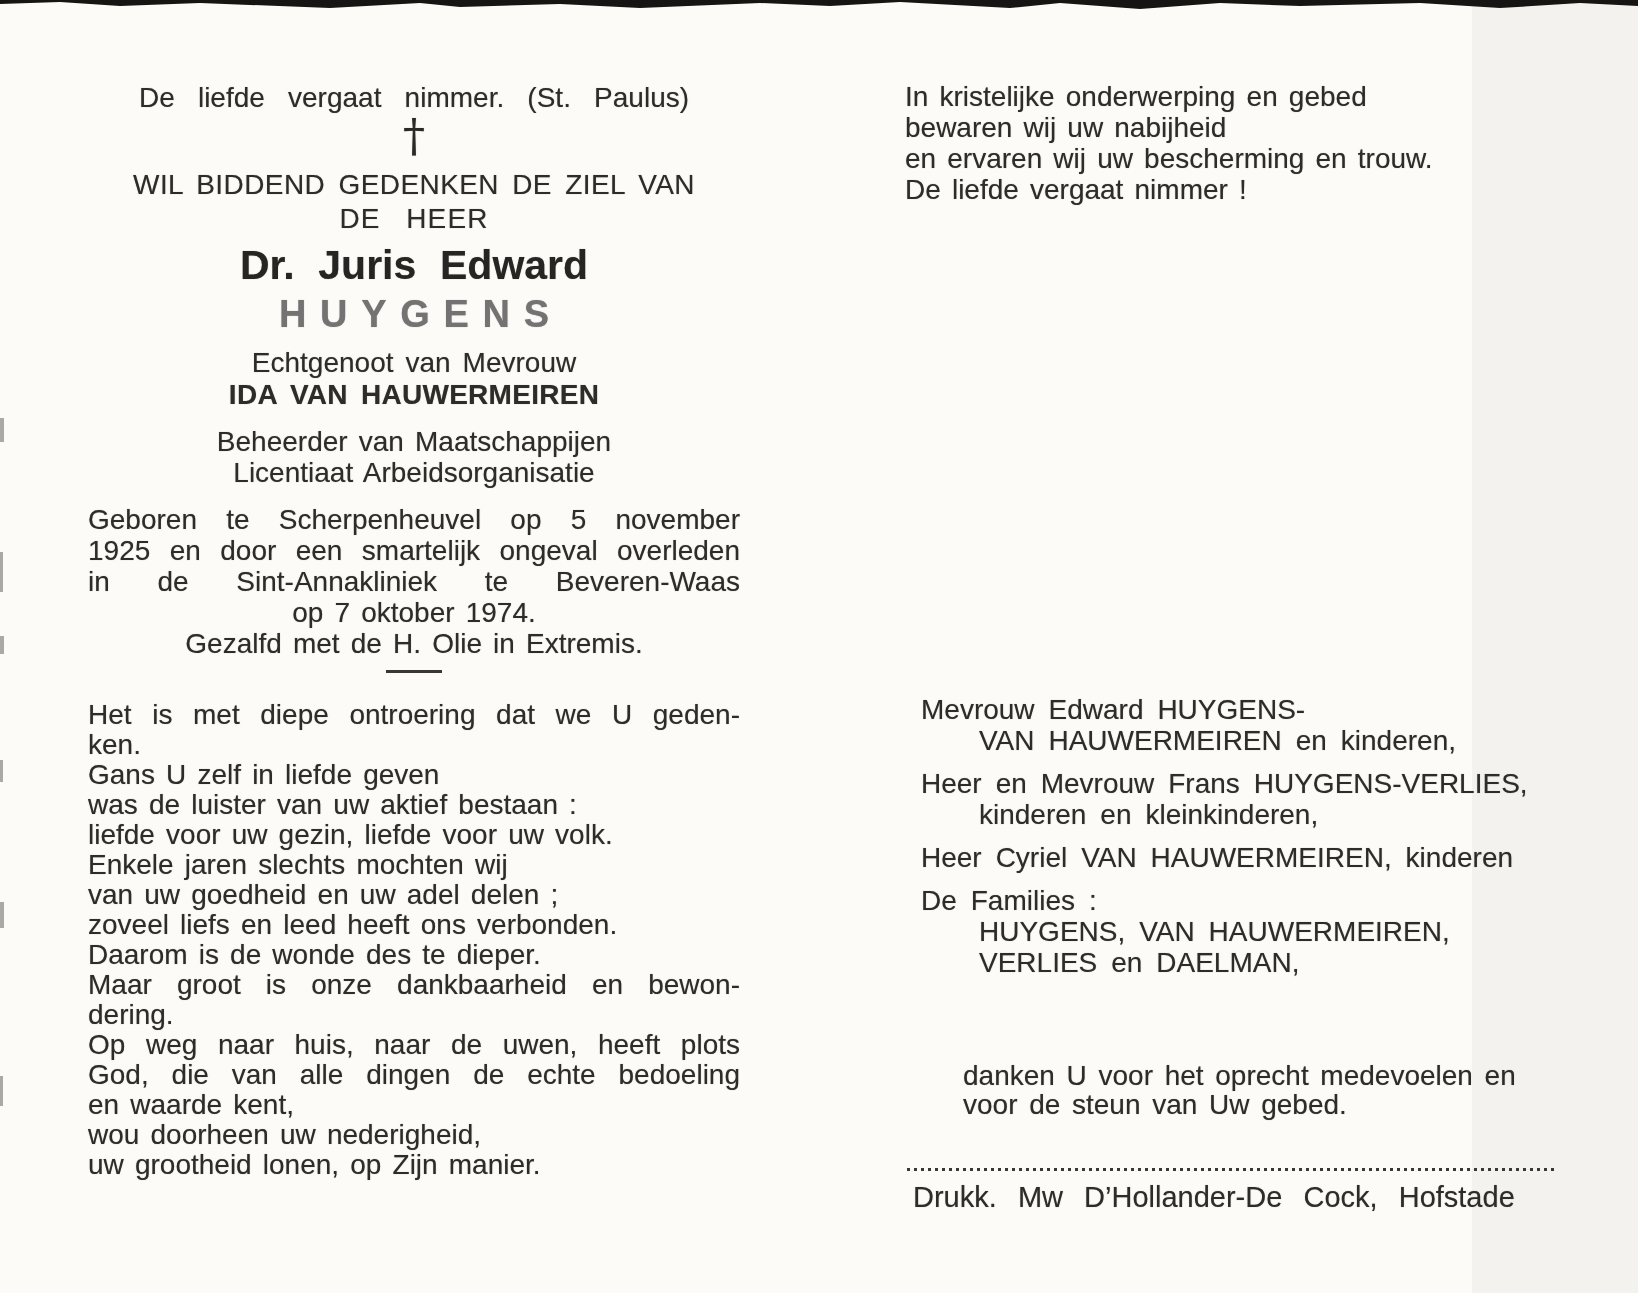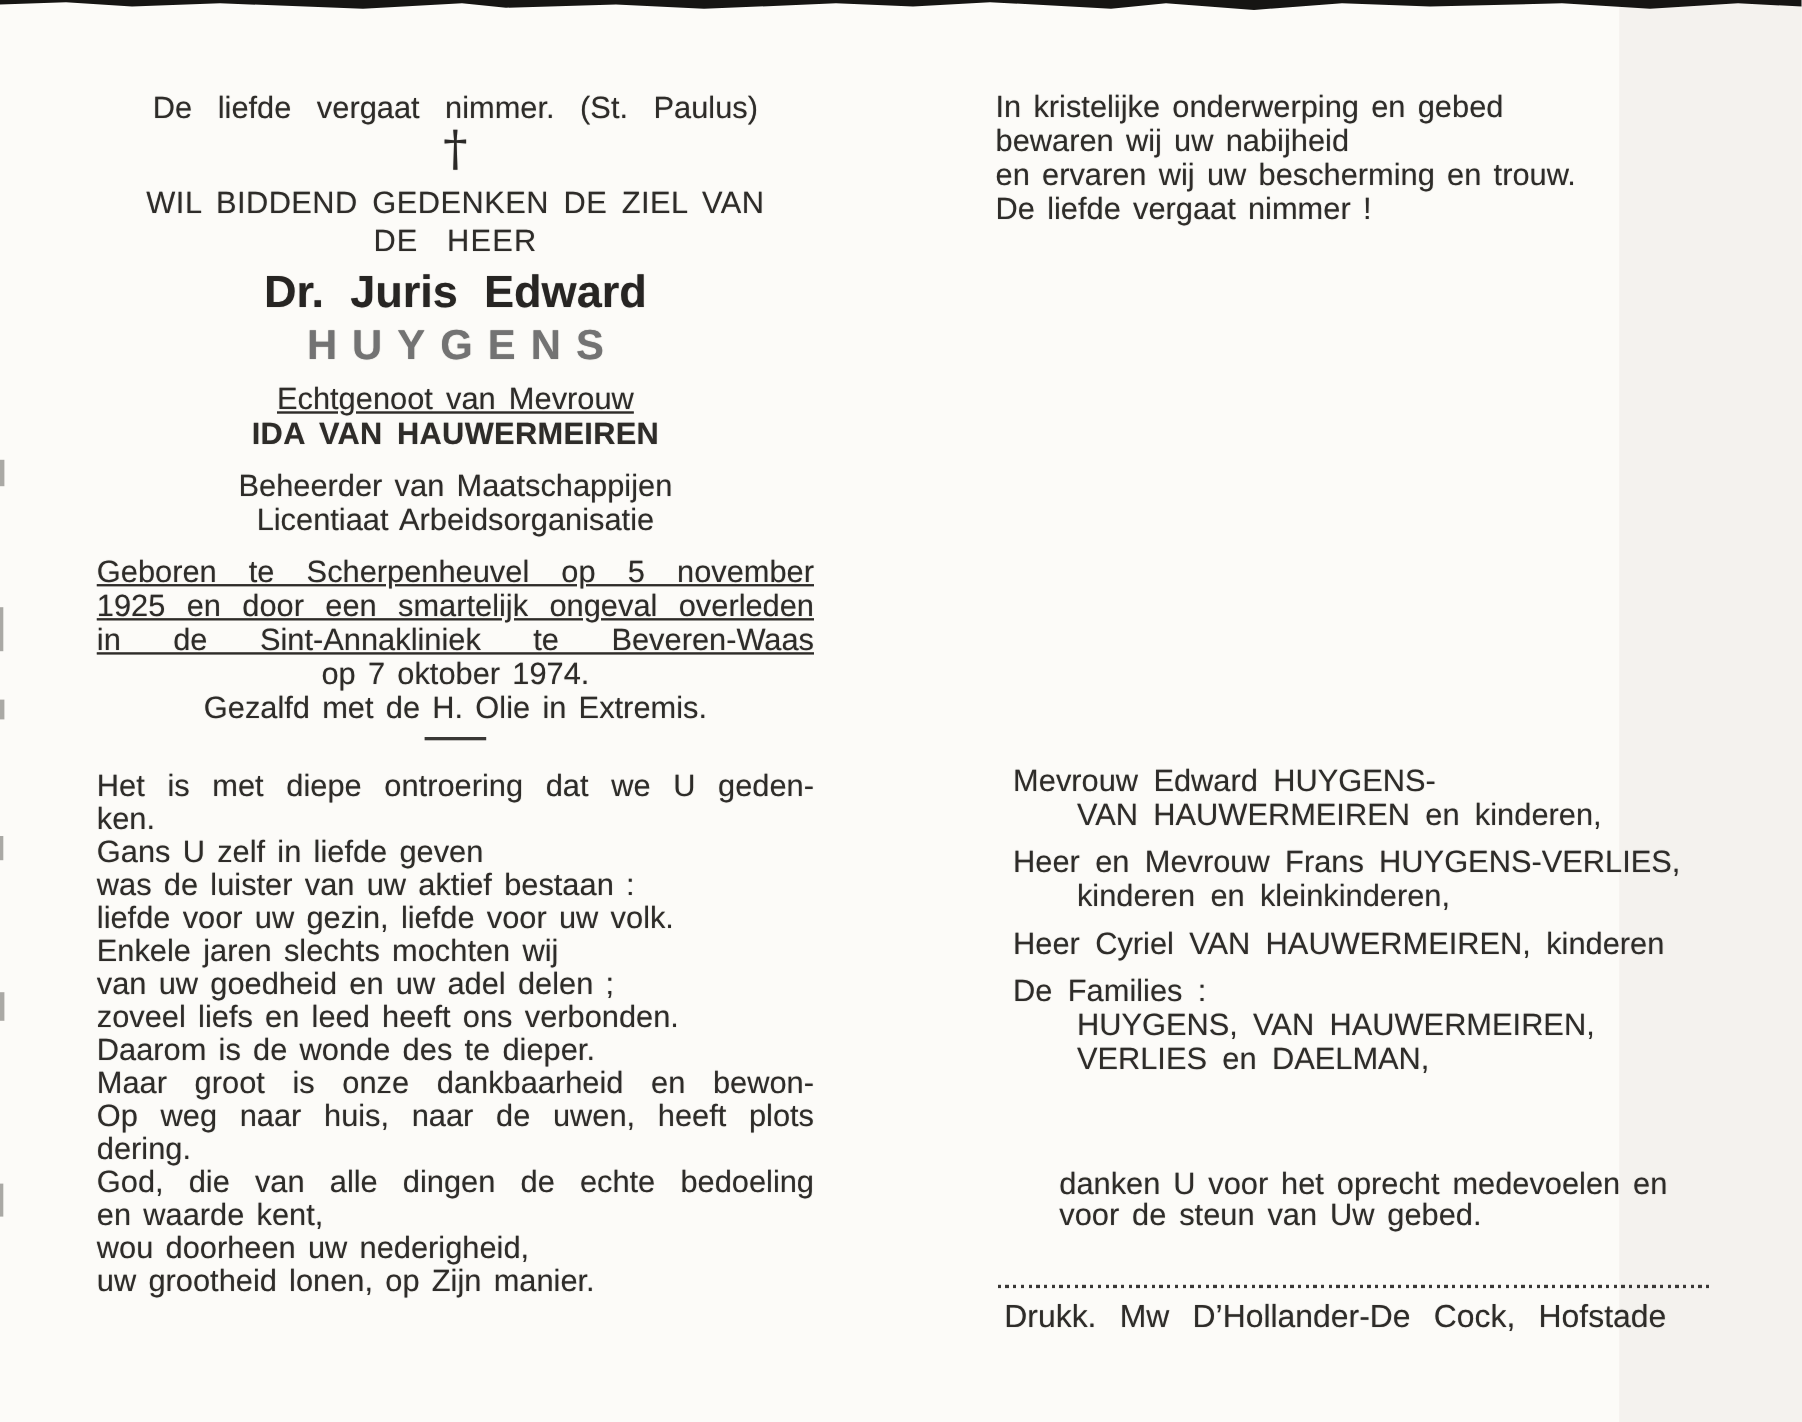--- a/index.html
+++ b/index.html
@@ -34,27 +34,27 @@
   .col-left{
     position:absolute;left:88px;top:70px;width:652px;
     text-align:center;
   }
   .quote{margin-top:13px;font-size:28px;line-height:30px;word-spacing:.55em;}
   .cross{font-family:"DejaVu Serif", serif;font-size:44px;line-height:46px;color:#2b2927;}
   .intro1{margin-top:11px;font-size:28px;line-height:30px;word-spacing:.18em;letter-spacing:.015em;}
   .intro2{margin-top:4px;font-size:28px;line-height:30px;word-spacing:.6em;letter-spacing:.04em;}
   .name1{margin:8px 0 0 0;font-size:41px;line-height:46px;font-weight:bold;word-spacing:.3em;color:#272523;}
   .name2{margin:4px 0 12px 0;font-size:38px;line-height:44px;font-weight:bold;letter-spacing:.36em;padding-left:.36em;color:#737373;}
-  .spouse-label{font-size:28px;line-height:30px;word-spacing:.15em;text-decoration:underline;}
+  .spouse-label{font-size:28px;line-height:30px;word-spacing:.15em;}
   .spouse-name{margin-top:2px;font-size:28px;line-height:30px;font-weight:bold;word-spacing:.18em;letter-spacing:.01em;}
   .prof{font-size:28px;line-height:31px;word-spacing:.12em;}
   .prof.first{margin-top:16px;}
   .bio{margin-top:16px;}
   .bio-line{font-size:28px;line-height:31px;word-spacing:.12em;}
-  .bio-line.jl{text-align:justify;text-align-last:justify;text-decoration:underline;}
+  .bio-line.jl{text-align:justify;text-align-last:justify;}
   .divider{margin:11px auto 0 auto;width:56px;height:3px;background:#3a3836;}
   .poem{margin-top:27px;text-align:left;}
   .poem-line{font-size:28px;line-height:30px;word-spacing:.12em;}
   .poem-line.jl{text-align:justify;text-align-last:justify;}
 
   
   .col-right{
     position:absolute;left:905px;top:70px;width:660px;height:1200px;
     text-align:left;
   }
@@ -114,22 +114,22 @@
       <div class="poem-line jl t">Het is met diepe ontroering dat we U geden-</div>
       <div class="poem-line t">ken.</div>
       <div class="poem-line t">Gans U zelf in liefde geven</div>
       <div class="poem-line t">was de luister van uw aktief bestaan :</div>
       <div class="poem-line t">liefde voor uw gezin, liefde voor uw volk.</div>
       <div class="poem-line t">Enkele jaren slechts mochten wij</div>
       <div class="poem-line t">van uw goedheid en uw adel delen ;</div>
       <div class="poem-line t">zoveel liefs en leed heeft ons verbonden.</div>
       <div class="poem-line t">Daarom is de wonde des te dieper.</div>
       <div class="poem-line jl t">Maar groot is onze dankbaarheid en bewon-</div>
+      <div class="poem-line t">dering.</div>
       <div class="poem-line jl t">Op weg naar huis, naar de uwen, heeft plots</div>
-      <div class="poem-line t">dering.</div>
       <div class="poem-line jl t">God, die van alle dingen de echte bedoeling</div>
       <div class="poem-line t">en waarde kent,</div>
       <div class="poem-line t">wou doorheen uw nederigheid,</div>
       <div class="poem-line t">uw grootheid lonen, op Zijn manier.</div>
     </div>
   </section>
 
   <section class="col-right">
     <div class="prayer">
       <div class="prayer-line t">In kristelijke onderwerping en gebed</div>

